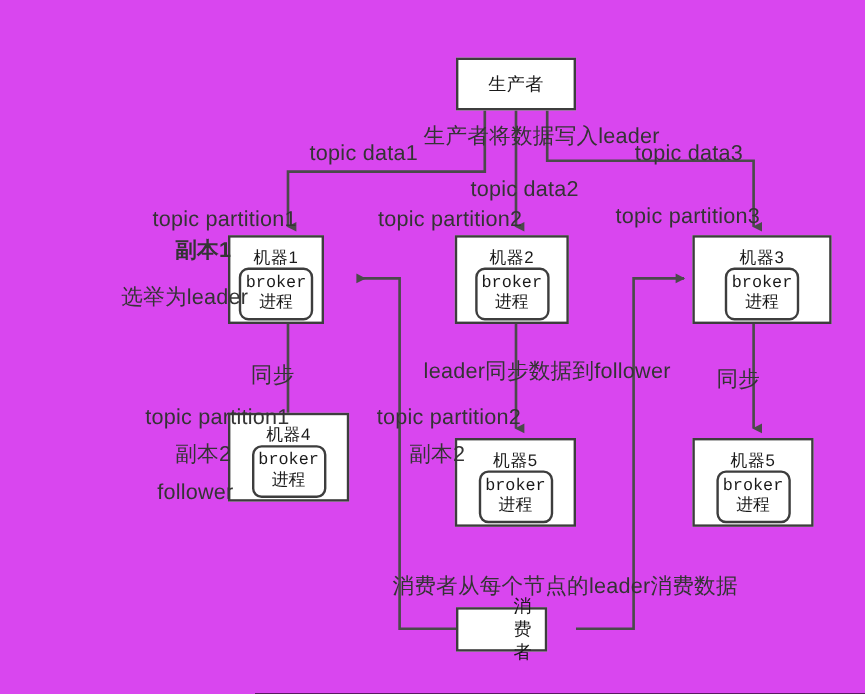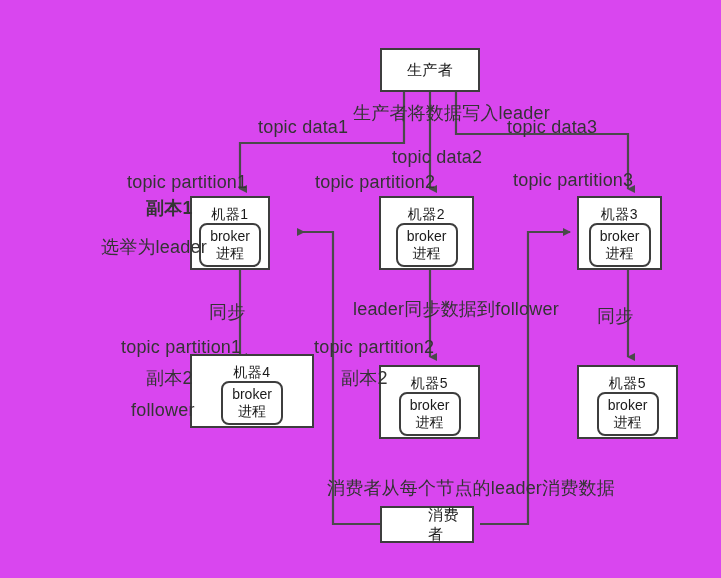--- a/index.html
+++ b/index.html
@@ -48,20 +48,21 @@
     background: #ffffff;
     font-size: 14px;
     line-height: 1.25;
     text-align: right;
     color: #1a1a1a;
     box-sizing: border-box;
     display: flex;
     flex-direction: column;
     justify-content: center;
     align-items: center;
+    font-family: Liberation Mono, monospace;
   }
   .proc span { display: block; }
   .big-label {
     font-size: 15px;
     letter-spacing: 0.4px;
   }
   .edge-label {
     position: absolute;
     color: #343434;
     font-size: 18px;
@@ -120,29 +121,29 @@
   </div>
 
   <div class="node" style="left:379px; top:196px; width:95px; height:74px;">
     <span class="node-title">机器2</span>
     <div class="proc" style="width:62px; height:44px; margin-top:2px;">
       <span>broker</span>
       <span>进程</span>
     </div>
   </div>
 
-  <div class="node" style="left:577px; top:196px; width:85px; height:74px;">
+  <div class="node" style="left:577px; top:196px; width:116px; height:74px;">
     <span class="node-title">机器3</span>
     <div class="proc" style="width:62px; height:44px; margin-top:2px;">
       <span>broker</span>
       <span>进程</span>
     </div>
   </div>
 
-  <div class="node" style="left:190px; top:354px; width:124px; height:74px;">
+  <div class="node" style="left:190px; top:344px; width:101px; height:74px;">
     <span class="node-title">机器4</span>
     <div class="proc" style="width:62px; height:44px; margin-top:2px;">
       <span>broker</span>
       <span>进程</span>
     </div>
   </div>
 
   <div class="node" style="left:379px; top:365px; width:101px; height:74px;">
     <span class="node-title">机器5</span>
     <div class="proc" style="width:62px; height:44px; margin-top:2px;">
@@ -152,31 +153,31 @@
   </div>
 
   <div class="node" style="left:577px; top:365px; width:101px; height:74px;">
     <span class="node-title">机器5</span>
     <div class="proc" style="width:62px; height:44px; margin-top:2px;">
       <span>broker</span>
       <span>进程</span>
     </div>
   </div>
 
-  <div class="node plain" style="left:380px; top:506px; width:94px; height:37px;padding-left:46px;">
+  <div class="node plain" style="left:380px; top:506px; width:76px; height:37px;padding-left:46px;">
     <span class="big-label">消费者</span>
   </div>
 
   <div class="edge-label" style="left:353px; top:104px;">生产者将数据写入leader</div>
 
   <div class="edge-label" style="left:258px; top:118px;">topic data1</div>
 
   <div class="edge-label" style="left:392px; top:148px;">topic data2</div>
 
-  <div class="edge-label" style="left:507px; top:118px;">topic data3</div>
+  <div class="edge-label" style="left:529px; top:118px;">topic data3</div>
 
   <div class="edge-label" style="left:127px; top:173px;">topic partition1</div>
 
   <div class="edge-label" style="left:315px; top:173px;">topic partition2</div>
 
   <div class="edge-label" style="left:513px; top:171px;">topic partition3</div>
 
   <div class="edge-label" style="left:146px; top:199px;font-weight:bold;">副本1</div>
 
   <div class="edge-label" style="left:101px; top:238px;">选举为leader</div>

